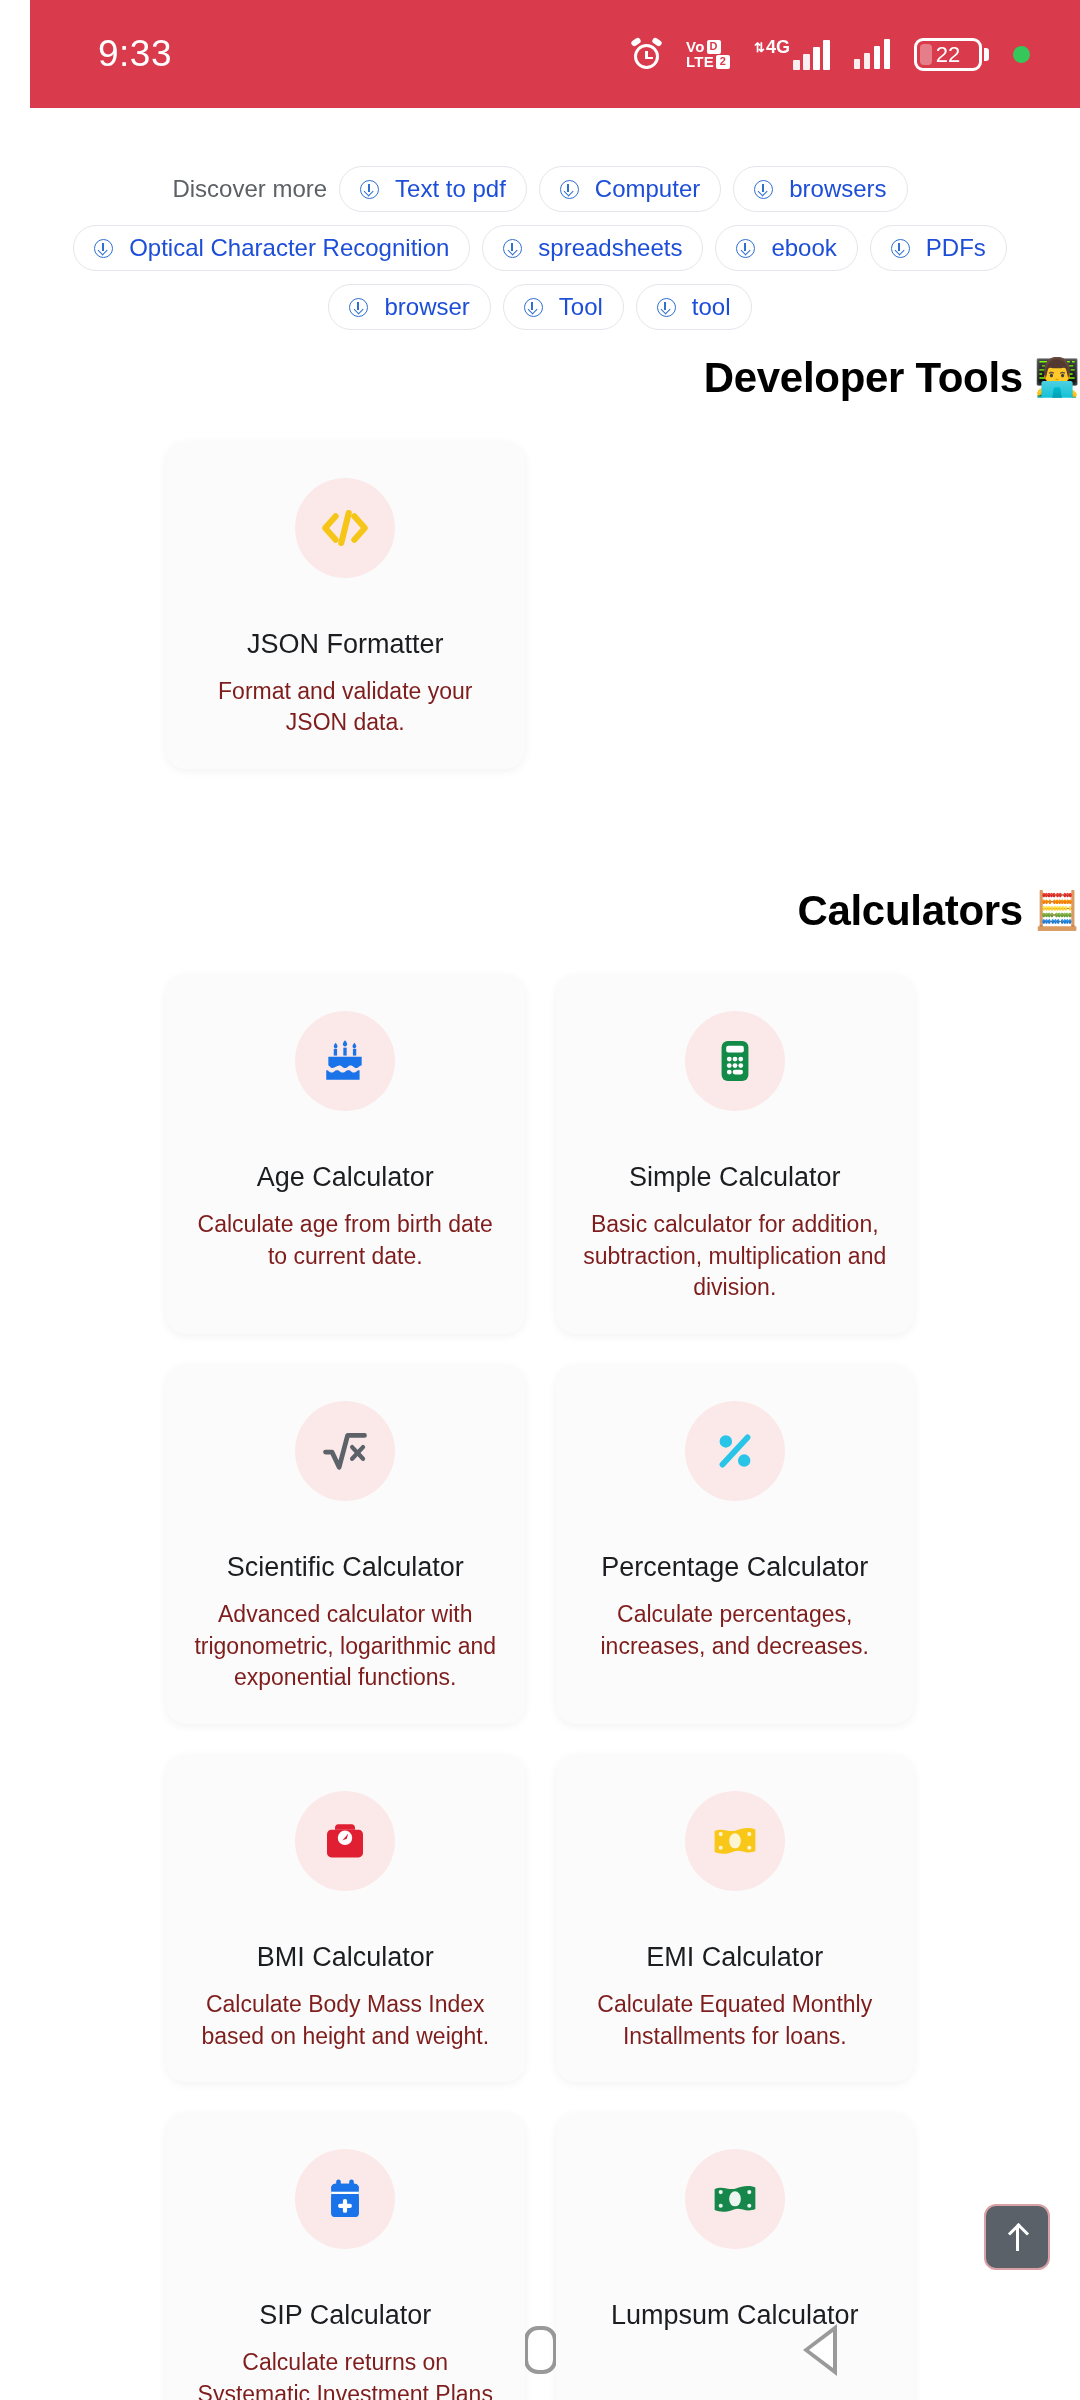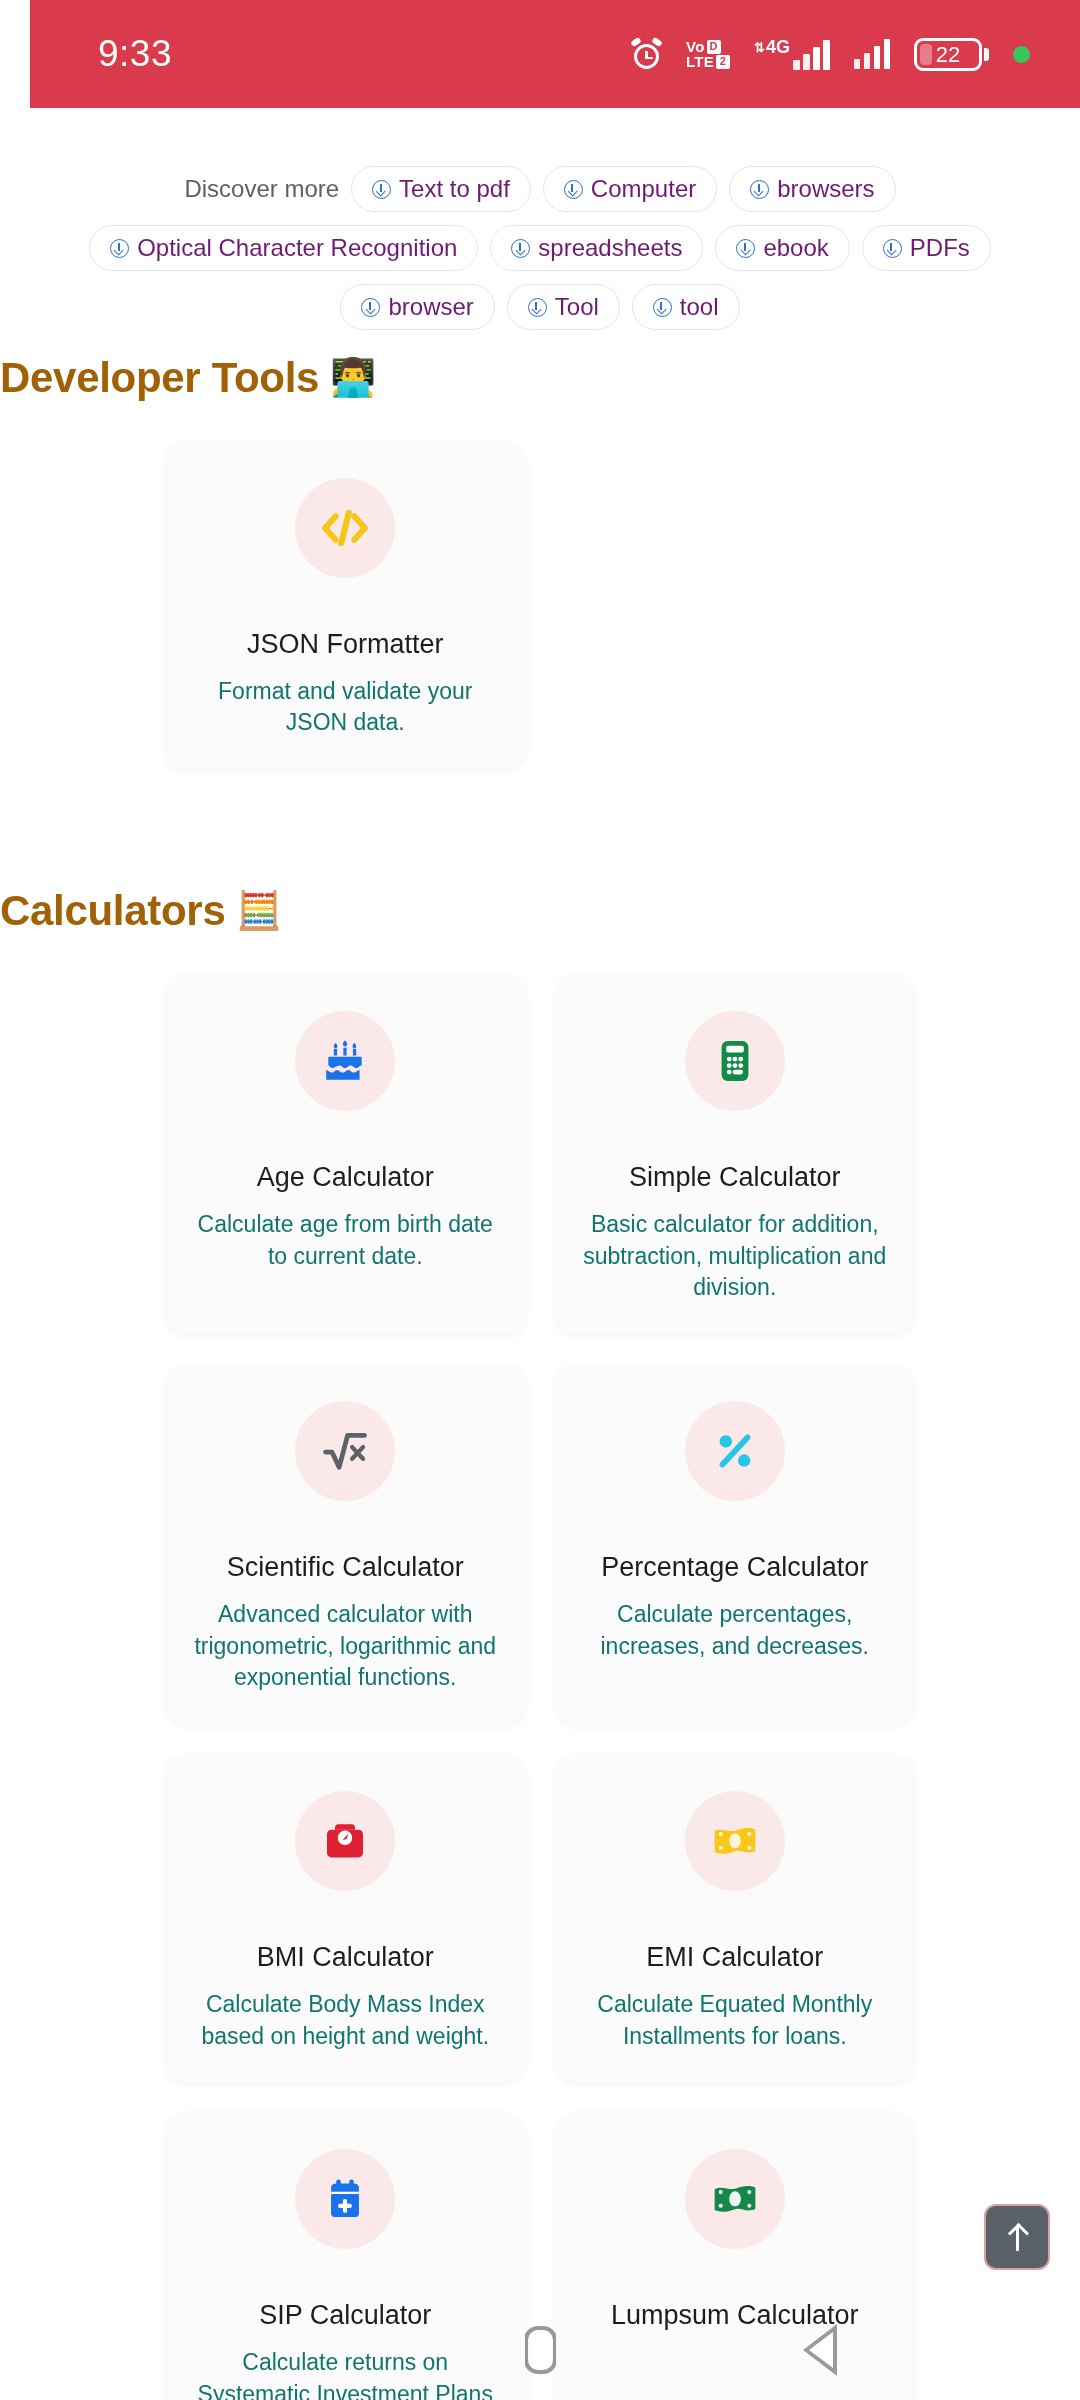--- a/index.html
+++ b/index.html
@@ -89,43 +89,43 @@
   
   .discover {
     display: flex; flex-wrap: wrap; justify-content: center;
     align-items: center; gap: 13px 12px;
     padding: 58px 60px 0 60px;
   }
   .discover-label {
     font-size: 24px; color: #5d6166; white-space: nowrap;
   }
   .chip {
-    display: inline-flex; align-items: center; gap: 8px;
+    display: inline-flex; align-items: center; gap: 16px;
     border: 1.6px solid #e3e6ea; border-radius: 999px;
     padding: 8px 20px;
-    color: #701a75; font-size: 24px; background: #fff; white-space: nowrap;
+    color: #1d4ed8; font-size: 24px; background: #fff; white-space: nowrap;
   }
   .chip .circ {
     width: 19px; height: 19px; border: 1.8px solid #2f6fd0; border-radius: 50%;
     position: relative; flex: none;
   }
   .chip .circ::before {
     content:''; position:absolute; left: 6.6px; top: 3.2px;
     width: 1.8px; height: 8px; background: #2f6fd0;
   }
   .chip .circ::after {
     content:''; position:absolute; left: 4.2px; top: 7px;
     width: 6.2px; height: 6.2px;
     border-right: 1.8px solid #2f6fd0; border-bottom: 1.8px solid #2f6fd0;
     transform: rotate(45deg);
   }
 
   
   .section-title {
-    text-align: left; font-size: 42px; font-weight: 700; color: #a16207;
+    text-align: right; font-size: 42px; font-weight: 700; color: #000000;
     letter-spacing: -.3px;
   }
   .section-title .emoji { font-size: 37px; vertical-align: 2px; }
   #dev-title { margin-top: 24px; }
   #calc-title { margin-top: 0; }
 
   
   .grid {
     display: grid; grid-template-columns: 1fr 1fr;
     gap: 31px; padding: 0 166px;
@@ -146,21 +146,21 @@
     background: #fbe9e9;
     display: flex; align-items: center; justify-content: center;
     margin-bottom: 22px;
   }
   .card-title {
     font-size: 27px; font-weight: 400; color: #1b1d20; margin-bottom: 14px;
     line-height: 1.25;
     margin-top: 28px;
   }
   .card-desc {
-    font-size: 23px; color: #0f766e; line-height: 1.38;
+    font-size: 23px; color: #7f1d1d; line-height: 1.38;
   }
 
   
   .gap-dev { height: 40px; }
   .gap-mid { height: 118px; }
   .gap-calc { height: 40px; }
 
   
   .fab {
     position: absolute; right: 30px; bottom: 30px;

